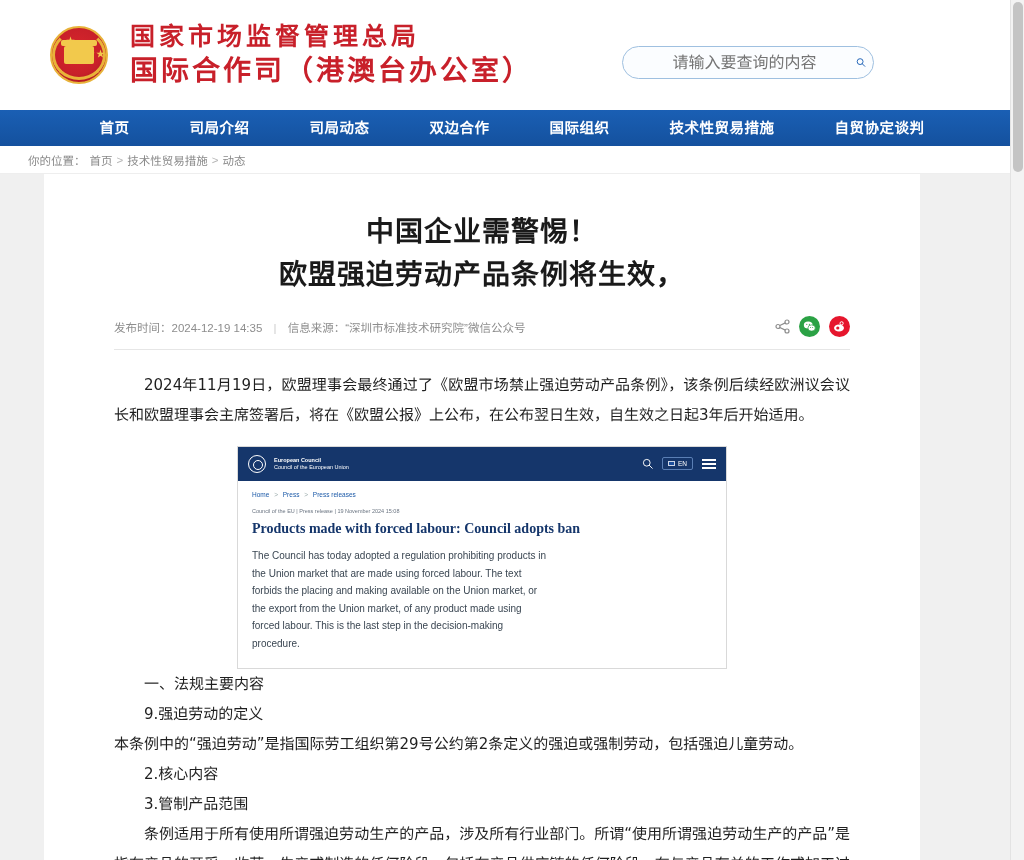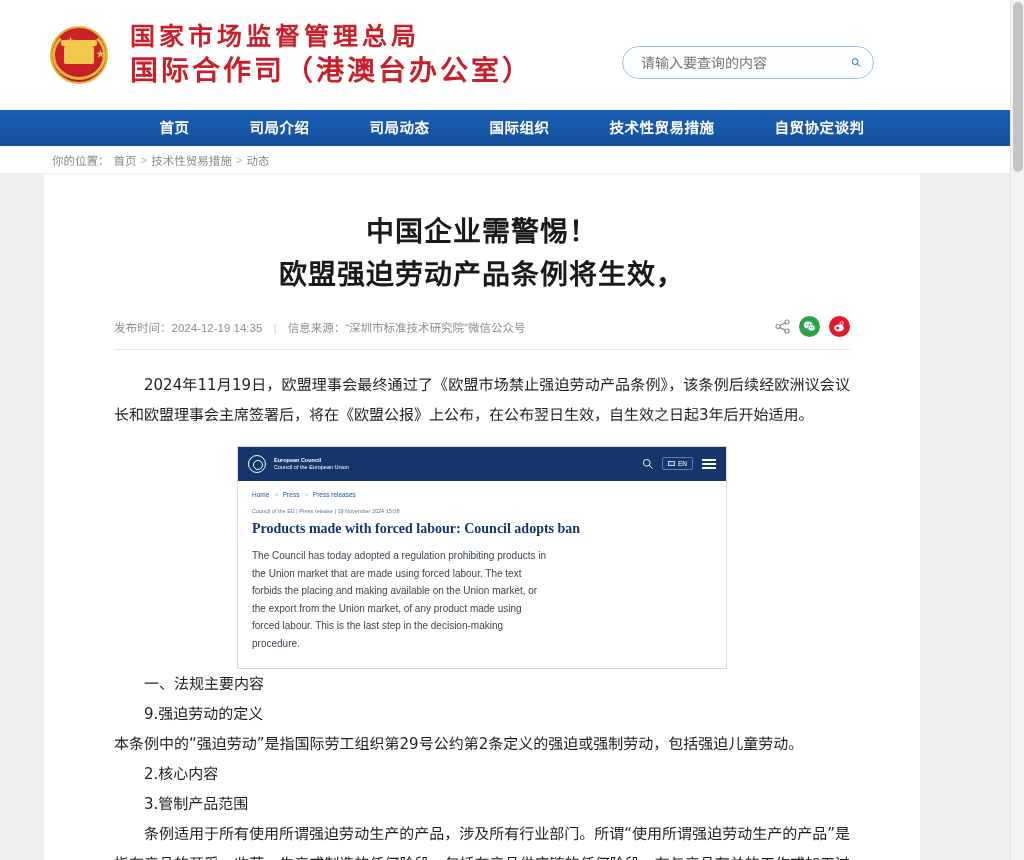--- a/index.html
+++ b/index.html
@@ -103,23 +103,24 @@
     background: #fbfdff;
     display: flex;
     align-items: center;
     padding: 0 6px 0 16px;
   }
   .search-input {
     flex: 1;
     border: none;
     outline: none;
     background: transparent;
-    font-size: 14px;
+    font-size: 16px;
     color: #7f1d1d;
     font-family: "Liberation Sans", sans-serif;
+    text-align: center;
   }
   .search-btn {
     width: 22px; height: 22px;
     border-radius: 50%;
     border: none;
     background: transparent;
     display: flex; align-items: center; justify-content: center;
     cursor: pointer;
   }
   .search-btn svg { display: block; }
@@ -143,21 +144,21 @@
     white-space: nowrap;
     letter-spacing: 0.5px;
   }
 
   
   .breadcrumb {
     height: 28px;
     background: #ffffff;
     display: flex;
     align-items: center;
-    padding-left: 52px;
+    padding-left: 28px;
     font-size: 11.5px;
     color: #8a8a8a;
     gap: 4px;
     border-bottom: 1px solid #eeeeee;
   }
   .breadcrumb a { color: #8a8a8a; text-decoration: none; }
   .breadcrumb .sep { color: #b5b5b5; }
 
   
   .content-area {
@@ -371,20 +372,21 @@
           <line x1="10.8" y1="10.8" x2="15" y2="15" stroke="#1a5fb4" stroke-width="1.6" stroke-linecap="round"></line>
         </svg>
       </button>
     </div>
   </div>
 
   <div class="nav">
     <div class="nav-item">首页</div>
     <div class="nav-item">司局介绍</div>
     <div class="nav-item">司局动态</div>
+    <div class="nav-item">双边合作</div>
     <div class="nav-item">国际组织</div>
     <div class="nav-item">技术性贸易措施</div>
     <div class="nav-item">自贸协定谈判</div>
   </div>
 
   <div class="breadcrumb">
     <span>你的位置：</span>
     <a href="#">首页</a>
     <span class="sep">&gt;</span>
     <a href="#">技术性贸易措施</a>

